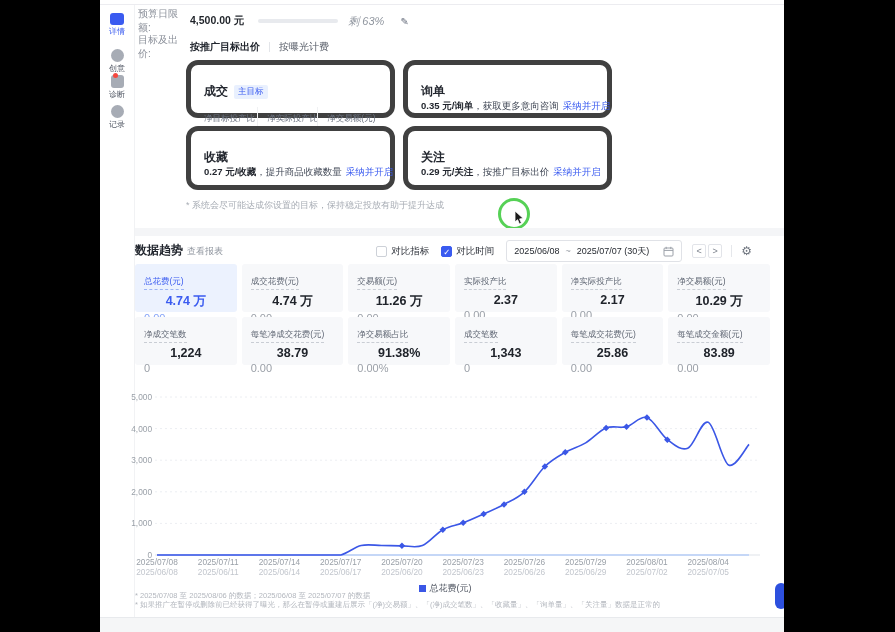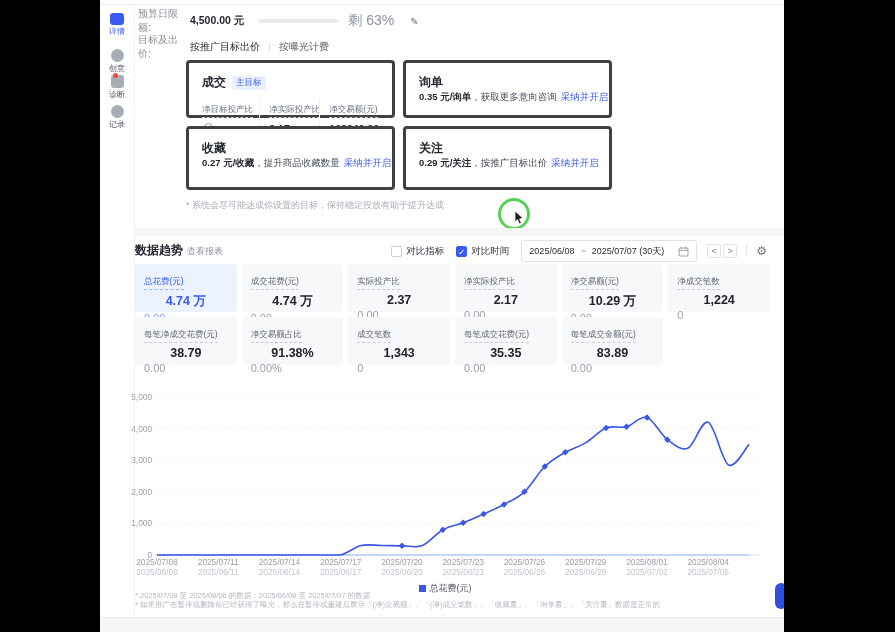--- a/index.html
+++ b/index.html
@@ -20,30 +20,30 @@
   .side-label{font-size:8px;color:#595f6b;display:block;line-height:9px;white-space:nowrap;}
   .side-item.active .side-label{color:var(--accent,#3a5bf0);}
   .red-dot{position:absolute;top:-2px;right:6px;width:5px;height:5px;border-radius:50%;background:#f5483f;}
 
   
   .row-line{position:absolute;left:35px;display:flex;align-items:center;}
   .lbl{font-size:10px;color:#8a8f99;padding-left:3px;width:52px;}
   .budget-amount{font-size:10.5px;font-weight:bold;color:#1f2329;margin-right:14px;}
   .bar-track{width:80px;height:4px;border-radius:2px;background:#e8eaee;overflow:hidden;margin-right:10px;}
   .bar-fill{height:4px;border-radius:2px;background:var(--accent,#3a5bf0);}
-  .remaining{font-size:14px;color:#8f959e;margin-right:16px;}
+  .remaining{font-size:11px;color:#8f959e;margin-right:16px;font-style:italic;}
   .pencil{font-size:10px;color:#6b7280;cursor:pointer;}
   .tab{font-size:10px;color:#555b66;cursor:pointer;}
-  .tab.active{color:#23272f;font-weight:normal;}
+  .tab.active{color:#23272f;font-weight:bold;}
   .vdiv{width:1px;height:10px;background:#e3e5e9;margin:0 9px;}
 
   
   .goal-grid{position:absolute;left:86px;top:60px;width:426px;display:grid;
     grid-template-columns:209px 209px;grid-template-rows:58px 64px;gap:8px;}
-  .gcard{border:3px solid #404040;border-radius:4px;background:#fff;padding:9px 13px;box-sizing:border-box;}
+  .gcard{border:5px solid #404040;border-radius:12px;background:#fff;padding:16px 13px;box-sizing:border-box;}
   .gtitle{font-size:12px;font-weight:bold;color:#23272f;display:inline-block;}
   .gbadge{display:inline-block;font-size:8.5px;color:var(--accent,#3a5bf0);background:#e9f0fe;
     border-radius:2px;padding:1px 4px;margin-left:6px;vertical-align:1px;}
   .gmetrics{display:flex;margin-top:7px;}
   .gcol{box-sizing:border-box;}
   .gcol+.gcol{border-left:1px solid #f0f1f3;padding-left:9px;}
   .gcol:nth-child(1){width:78px;}
   .gcol:nth-child(2){width:60px;}
   .gml{font-size:8.5px;color:#6b7280;border-bottom:1px dashed #c9cdd4;display:inline-block;padding-bottom:1px;white-space:nowrap;}
   .gmv{font-size:10.5px;font-weight:bold;color:#23272f;margin-top:5px;white-space:nowrap;}
@@ -57,21 +57,21 @@
   
   .green-ring{position:absolute;left:398px;top:198px;width:32px;height:32px;border:3px solid var(--green,#56d156);
     border-radius:50%;box-sizing:border-box;background:transparent;}
   .cursor-svg{position:absolute;left:13px;top:10px;}
 
   .band{position:absolute;left:35px;right:0;height:8px;background:#f4f5f7;}
 
   
   .trend-title{position:absolute;left:35px;top:242px;font-size:12px;font-weight:bold;color:#23272f;}
   .report-link{position:absolute;left:87px;top:245px;font-size:9px;color:#8f959e;cursor:pointer;}
-  .controls{position:absolute;right:17px;top:240px;height:22px;display:flex;align-items:center;}
+  .controls{position:absolute;right:32px;top:240px;height:22px;display:flex;align-items:center;}
   .cb{width:11px;height:11px;border:1px solid #cdd1d8;border-radius:2px;background:#fff;box-sizing:border-box;cursor:pointer;}
   .cb.checked{background:var(--accent,#3a5bf0);border-color:var(--accent,#3a5bf0);color:#fff;
     font-size:8.5px;line-height:10px;text-align:center;}
   .cb-label{font-size:9.5px;color:#30343c;margin:0 12px 0 4px;}
   .date-range{display:flex;align-items:center;border:1px solid #e0e2e7;border-radius:3px;height:22px;
     padding:0 7px;box-sizing:border-box;cursor:pointer;margin-right:10px;}
   .date-range span{font-size:9px;color:#262a31;}
   .date-range .sep{color:#9ba0a8;margin:0 6px;}
   .cal-icon{margin-left:14px;}
   .pager{width:14px;height:14px;border:1px solid #e2e4e9;border-radius:2px;font-size:9px;color:#7d838d;
@@ -214,20 +214,25 @@
       <span class="mlabel">总花费(元)</span>
       <div class="mvalue">4.74 万</div>
       <div class="msub">0.00</div>
     </div>
     <div class="mcard">
       <span class="mlabel">成交花费(元)</span>
       <div class="mvalue">4.74 万</div>
       <div class="msub">0.00</div>
     </div>
     <div class="mcard">
+      <span class="mlabel">交易额(元)</span>
+      <div class="mvalue">11.26 万</div>
+      <div class="msub">0.00</div>
+    </div>
+    <div class="mcard">
       <span class="mlabel">实际投产比</span>
       <div class="mvalue">2.37</div>
       <div class="msub">0.00</div>
     </div>
     <div class="mcard">
       <span class="mlabel">净实际投产比</span>
       <div class="mvalue">2.17</div>
       <div class="msub">0.00</div>
     </div>
     <div class="mcard">
@@ -250,21 +255,21 @@
       <div class="mvalue">91.38%</div>
       <div class="msub">0.00%</div>
     </div>
     <div class="mcard">
       <span class="mlabel">成交笔数</span>
       <div class="mvalue">1,343</div>
       <div class="msub">0</div>
     </div>
     <div class="mcard">
       <span class="mlabel">每笔成交花费(元)</span>
-      <div class="mvalue">35.35</div>
+      <div class="mvalue">25.86</div>
       <div class="msub">0.00</div>
     </div>
     <div class="mcard">
       <span class="mlabel">每笔成交金额(元)</span>
       <div class="mvalue">83.89</div>
       <div class="msub">0.00</div>
     </div>
   </div>
 
   <div class="chart-wrap">

